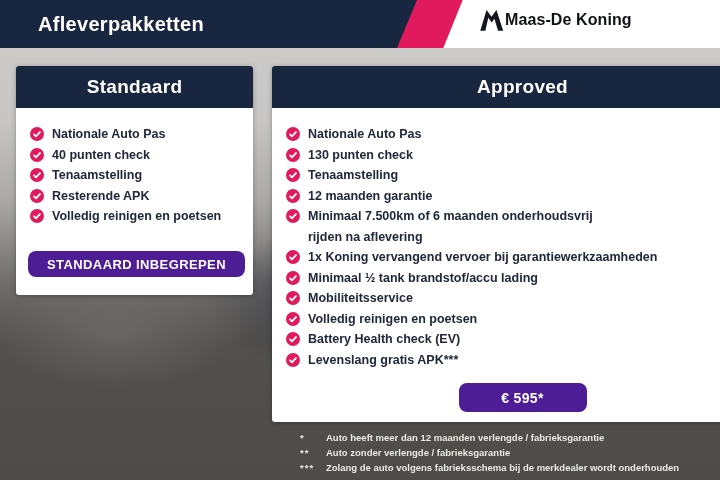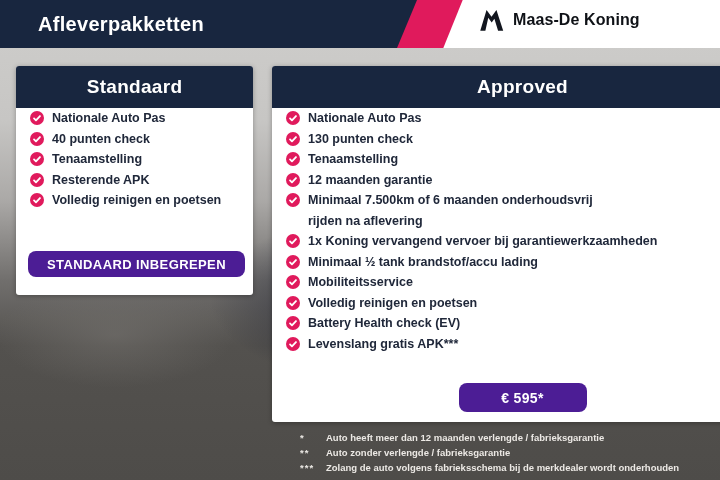--- a/index.html
+++ b/index.html
@@ -17,32 +17,32 @@
       radial-gradient(ellipse 170px 75px at 115px 335px, rgba(125,122,118,0.45), rgba(125,122,118,0) 70%),
       linear-gradient(180deg,#CFCECC 0px,#C7C6C4 120px,#ABA9A7 200px,#716F6D 280px,#53514E 345px,#4E4C49 480px);
   }
   
   .topbar{position:absolute;top:0;left:0;width:720px;height:48px;background:#FFFFFF;z-index:5;padding-left:46px;}
   .topbar .stripe{position:absolute;top:0;left:404px;width:49px;height:48px;background:#E01A5C;transform:skewX(-22deg);z-index:1;}
   .topbar .navy{position:absolute;top:0;left:0;width:417px;height:48px;background:#18263F;z-index:2;
     clip-path:polygon(0 0,100% 0,calc(100% - 20px) 100%,0 100%);}
   .page-title{position:absolute;left:38px;top:0;height:48px;line-height:48px;z-index:3;
     color:#FFFFFF;font-size:20px;font-weight:bold;letter-spacing:.3px;}
-  .brand{position:absolute;left:478px;top:0;height:40px;display:flex;align-items:center;gap:8px;z-index:3;}
+  .brand{position:absolute;left:478px;top:0;height:40px;display:flex;align-items:center;z-index:3;}
   .brand .mark{width:27px;height:24px;display:block;}
   .brand .brand-text{font-size:16px;font-weight:bold;color:#0E1116;letter-spacing:.1px;}
 
   
   .card{position:absolute;background:#FFFFFF;border-radius:3px;box-shadow:0 1px 5px rgba(0,0,0,.3);}
   .card-standaard{left:16px;top:66px;width:237px;height:229px;}
   .card-approved{left:272px;top:66px;width:501px;height:356px;}
   .card-header{height:42px;background:#18263F;border-radius:3px 3px 0 0;
     display:flex;align-items:center;justify-content:center;
     color:#FFFFFF;font-size:19px;font-weight:bold;letter-spacing:.3px;}
-  .card-list{list-style:none;margin:0;padding:0 6px 0 14px;}
+  .card-list{list-style:none;margin:0;padding:16px 6px 0 14px;}
   .item{display:flex;align-items:flex-start;}
   .item .chk{width:14px;height:14px;flex:0 0 14px;margin:3px 8px 0 0;}
   .item .txt{font-size:12.5px;font-weight:bold;color:#20283A;line-height:20.5px;white-space:nowrap;}
   .item .txt.wrap{white-space:pre-line;}
 
   .btn{background:#4c1d95;color:#FFFFFF;font-weight:bold;border:none;border-radius:8px;
     display:flex;align-items:center;justify-content:center;font-family:inherit;cursor:pointer;}
   .btn-included{position:absolute;left:12px;top:185px;width:217px;height:26px;font-size:13px;letter-spacing:.4px;}
   .price-row{position:absolute;left:0;right:0;top:317px;display:flex;justify-content:center;gap:26px;}
   .btn-price{width:128px;height:29px;font-size:14px;letter-spacing:.3px;}

